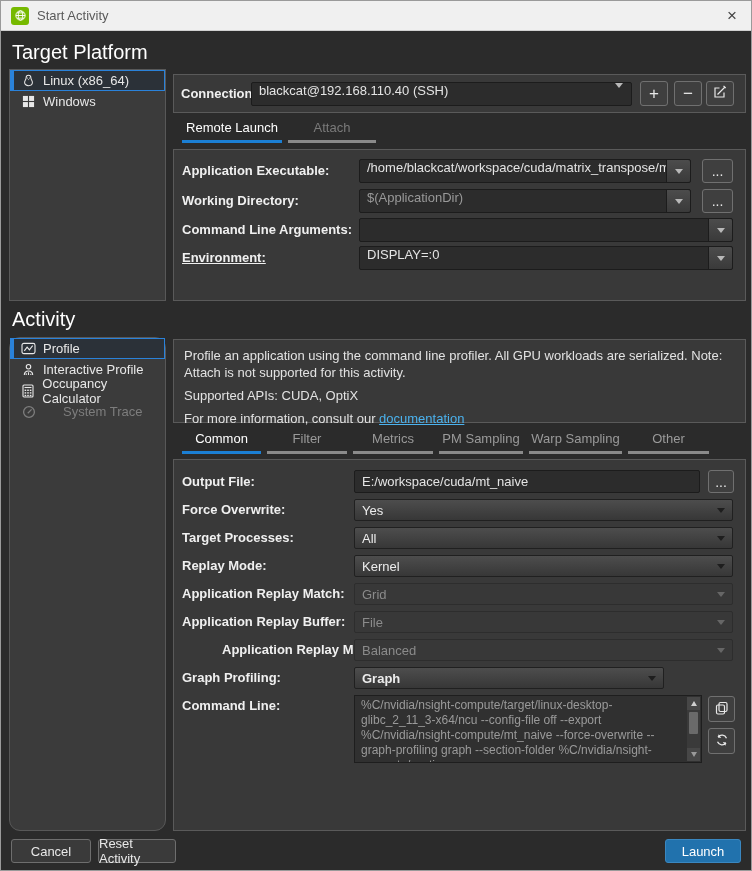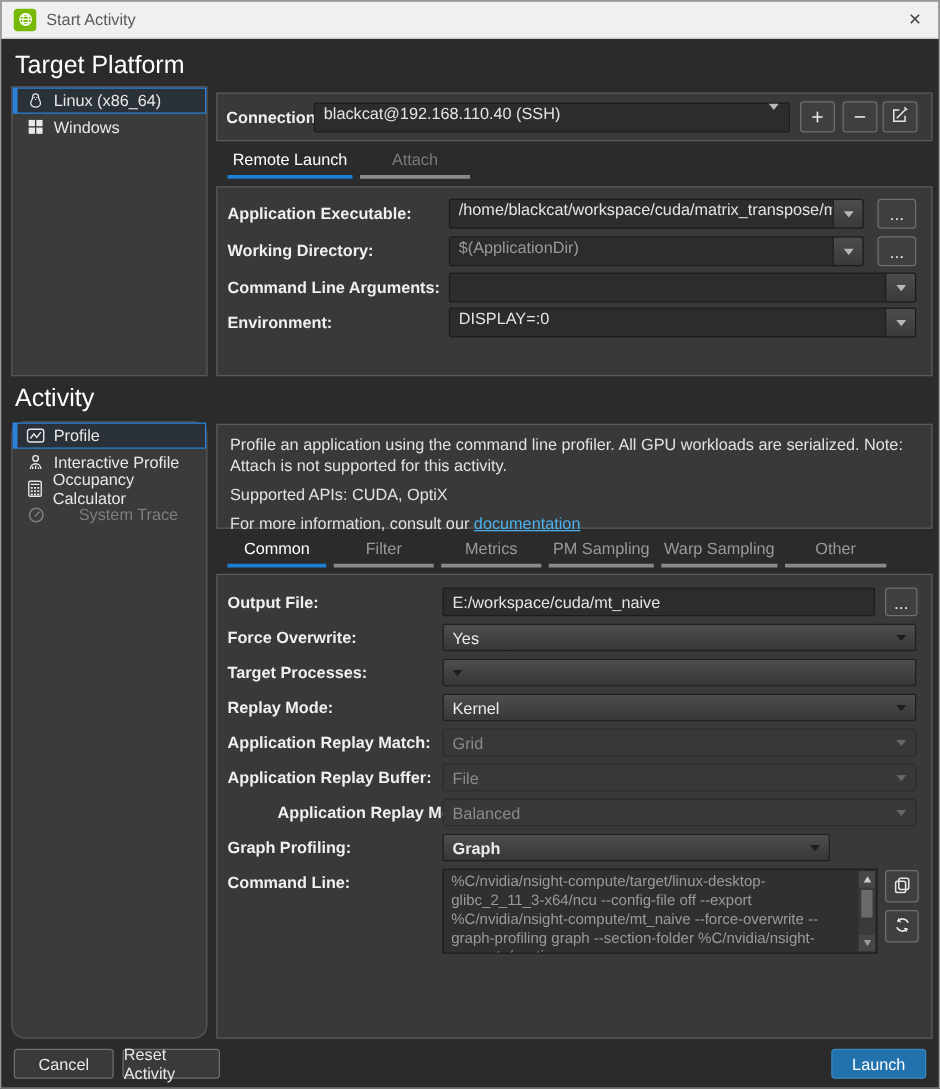--- a/index.html
+++ b/index.html
@@ -217,21 +217,21 @@
     <div class="sqbtn" style="left:528px;top:39px;width:31px;height:24px;">...</div>
 
     <span class="label row-label" style="top:72px;">Command Line Arguments:</span>
     <div class="darkcombo" style="left:185px;top:68px;width:374px;">
       <span class="combo-text"></span>
       <span class="arrow-zone">
           <span class="tri"></span>
         </span>
     </div>
 
-    <span class="label row-label" style="top:100px;">Environment:</span>
+    <span class="label row-label" style="top:100px;text-decoration:underline;">Environment:</span>
     <div class="darkcombo" style="left:185px;top:96px;width:374px;">
       <span class="combo-text">DISPLAY=:0</span>
       <span class="arrow-zone">
           <span class="tri"></span>
         </span>
     </div>
   </div>
 
   <div class="section-heading" id="act-heading">Activity</div>
 
@@ -317,20 +317,21 @@
     <span class="label row-label" style="top:42px;">Force Overwrite:</span>
     <div class="gradcombo" style="left:180px;top:39px;width:379px;">
       <span class="combo-text">Yes</span>
       <span class="g-arrow">
           <span class="tri"></span>
         </span>
     </div>
 
     <span class="label row-label" style="top:70px;">Target Processes:</span>
     <div class="gradcombo" style="left:180px;top:67px;width:379px;">
+      <span class="combo-text">All</span>
       <span class="g-arrow">
           <span class="tri"></span>
         </span>
     </div>
 
     <span class="label row-label" style="top:98px;">Replay Mode:</span>
     <div class="gradcombo" style="left:180px;top:95px;width:379px;">
       <span class="combo-text">Kernel</span>
       <span class="g-arrow">
           <span class="tri"></span>

